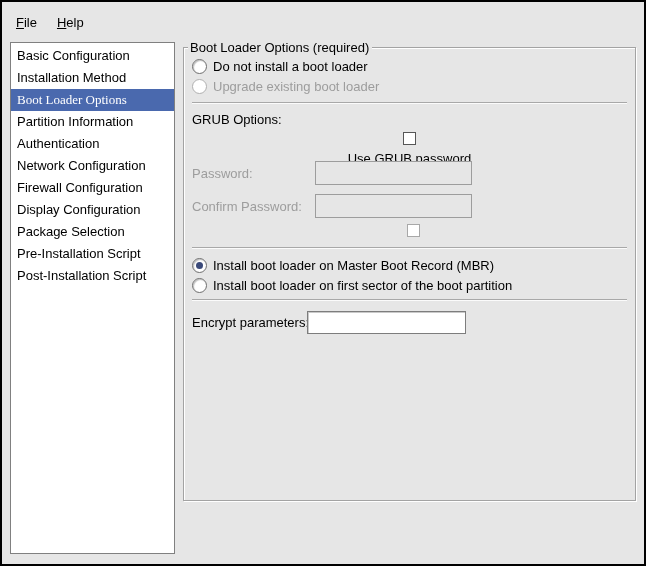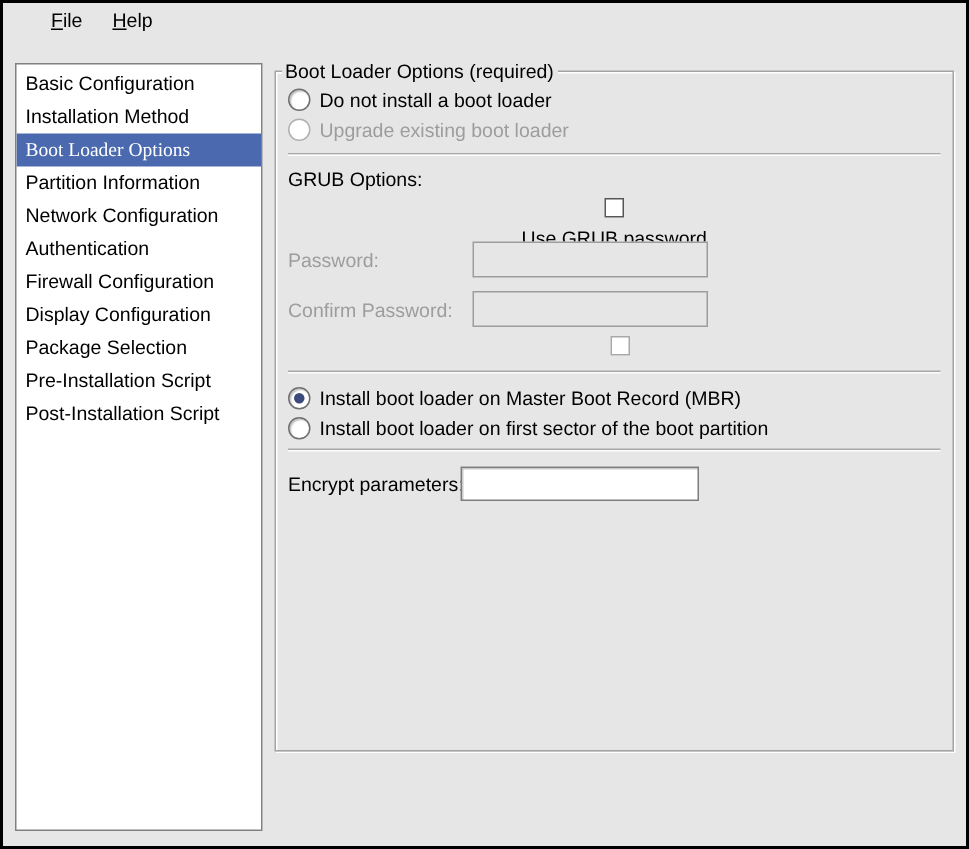--- a/index.html
+++ b/index.html
@@ -19,21 +19,21 @@
   }
   .window{
     position:relative;
     width:646px;height:566px;
     background:var(--window-bg);
     border:2px solid #000;
   }
   
   .menubar{
     position:absolute; left:0; top:0; right:0; height:32px;
-    display:flex; align-items:flex-start; padding-left:6px; gap:4px;margin-left:18px;
+    display:flex; align-items:flex-end; padding-left:6px; gap:4px;
   }
   .menu-item{
     padding:4px 8px; cursor:default;
   }
   .menu-item .mn{text-decoration:underline;}
   
   .sidebar{
     position:absolute; left:8px; top:40px;
     width:165px; height:512px;
     background:#fff;
@@ -139,22 +139,22 @@
     <div class="menu-item">
       <span class="mn">H</span><span>elp</span>
     </div>
   </div>
 
   <div class="sidebar">
     <div class="side-item">Basic Configuration</div>
     <div class="side-item">Installation Method</div>
     <div class="side-item selected">Boot Loader Options</div>
     <div class="side-item">Partition Information</div>
+    <div class="side-item">Authentication</div>
     <div class="side-item">Network Configuration</div>
-    <div class="side-item">Authentication</div>
     <div class="side-item">Firewall Configuration</div>
     <div class="side-item">Display Configuration</div>
     <div class="side-item">Package Selection</div>
     <div class="side-item">Pre-Installation Script</div>
     <div class="side-item">Post-Installation Script</div>
   </div>
 
   <div class="frame">
     <div class="frame-legend">Boot Loader Options (required)</div>
 

